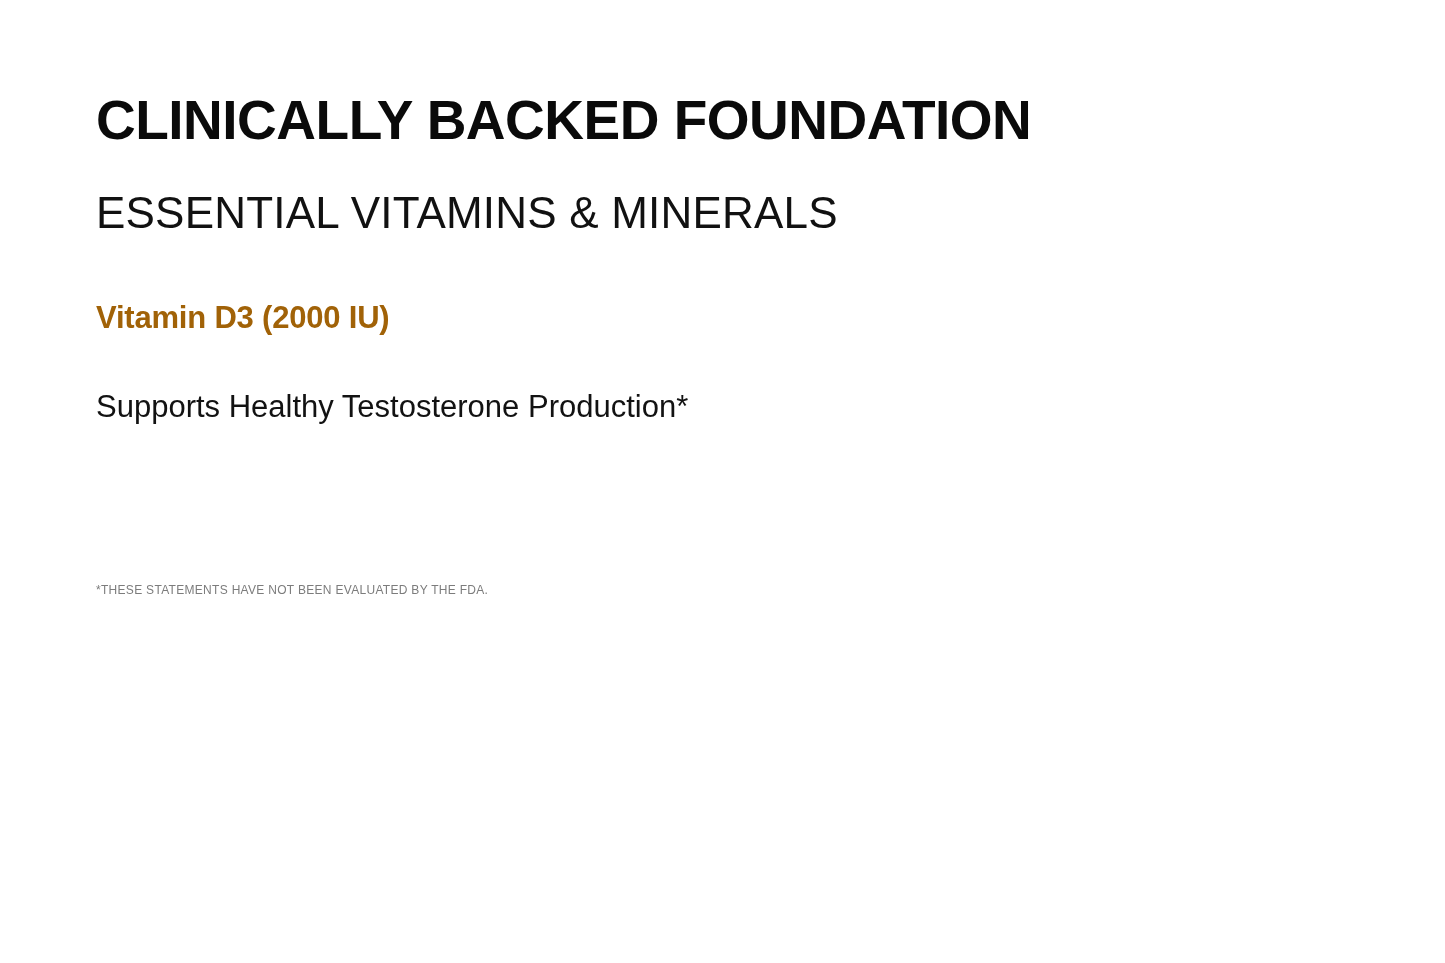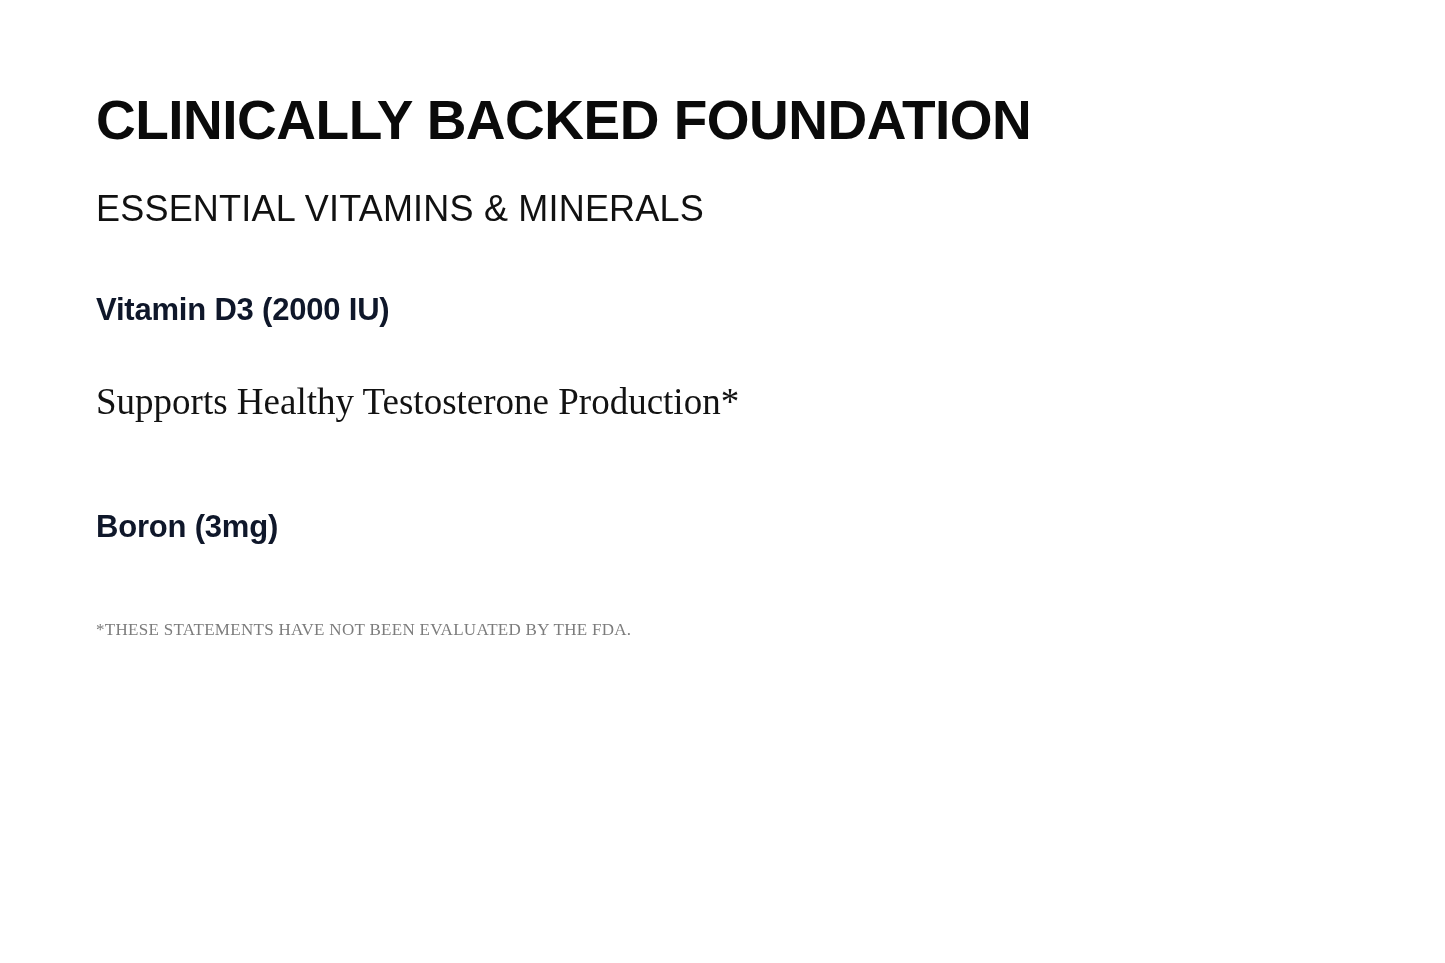--- a/index.html
+++ b/index.html
@@ -35,21 +35,21 @@
     font-size: 55px;
     font-weight: 700;
     letter-spacing: -0.5px;
     line-height: 1.05;
     color: #0a0a0a;
     margin: 0;
     white-space: nowrap;
   }
 
   .sub-title {
-    font-size: 36px;
+    font-size: 44px;
     font-weight: 300;
     letter-spacing: 0.2px;
     line-height: 1.05;
     color: #111111;
     margin: 0;
     padding-top: 40px;
     white-space: nowrap;
   }
 
   
@@ -67,48 +67,46 @@
 
   .ingredient + .ingredient {
     padding-top: 84px;
   }
 
   .ingredient-name {
     font-size: 31px;
     font-weight: 700;
     letter-spacing: -0.2px;
     line-height: 1.2;
-    color: #0f172a;
+    color: #a16207;
     margin: 0;
     white-space: nowrap;
   }
 
   .ingredient-desc {
-    font-size: 37px;
+    font-size: 31px;
     font-weight: 400;
     letter-spacing: 0px;
     line-height: 1.2;
     color: #121212;
     margin: 0;
     padding-top: 52px;
     white-space: nowrap;
-    font-family: Liberation Serif, serif;
   }
 
   
   .disclaimer {
-    font-size: 17px;
+    font-size: 12px;
     font-weight: 400;
     letter-spacing: 0.3px;
     line-height: 1.3;
     color: #7c7c7c;
     margin: 0;
     padding-top: 74px;
     white-space: nowrap;
-    font-family: Liberation Serif, serif;
   }
 </style>
 </head>
 <body>
 
 <div class="page">
   <div class="content">
 
     <h1 class="main-title">CLINICALLY BACKED FOUNDATION</h1>
 
@@ -116,21 +114,20 @@
 
     <ul class="ingredients">
 
       <li class="ingredient">
         <p class="ingredient-name">Vitamin D3 (2000 IU)</p>
         <p class="ingredient-desc">Supports Healthy Testosterone Production*</p>
       </li>
 
 
       <li class="ingredient">
-        <p class="ingredient-name">Boron (3mg)</p>
       </li>
 
     </ul>
 
     <p class="disclaimer">*THESE STATEMENTS HAVE NOT BEEN EVALUATED BY THE FDA.</p>
 
   </div>
 </div>
 
 </body></html>

